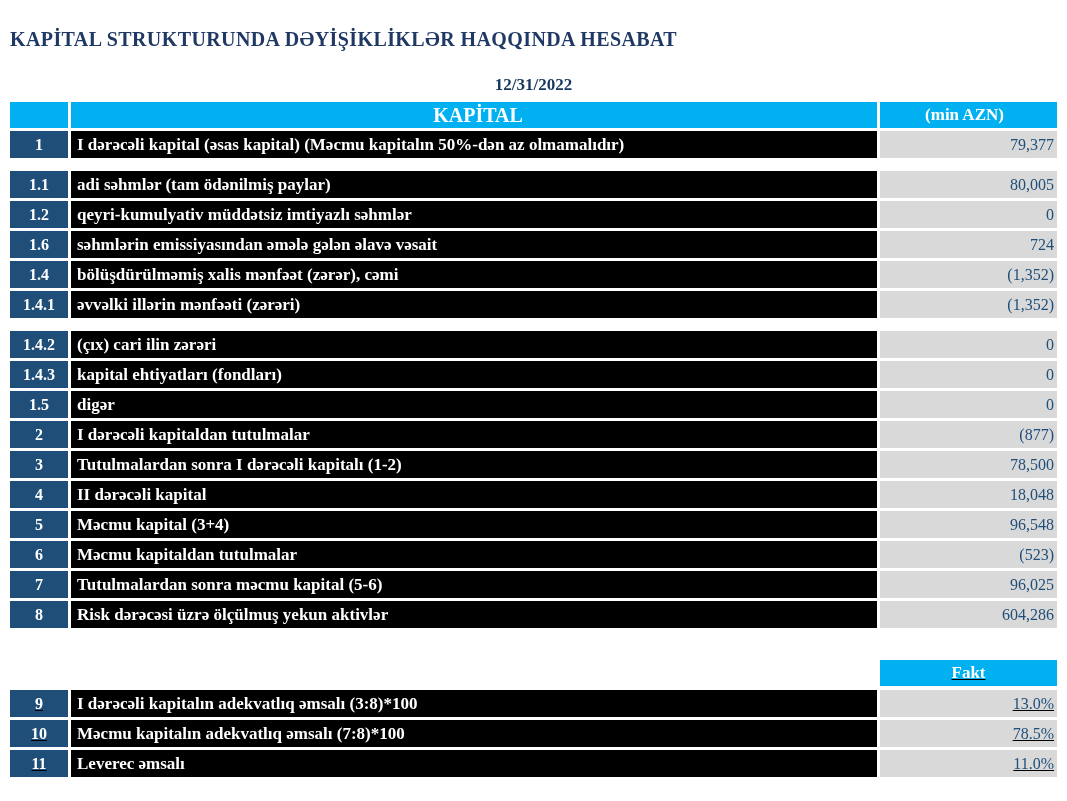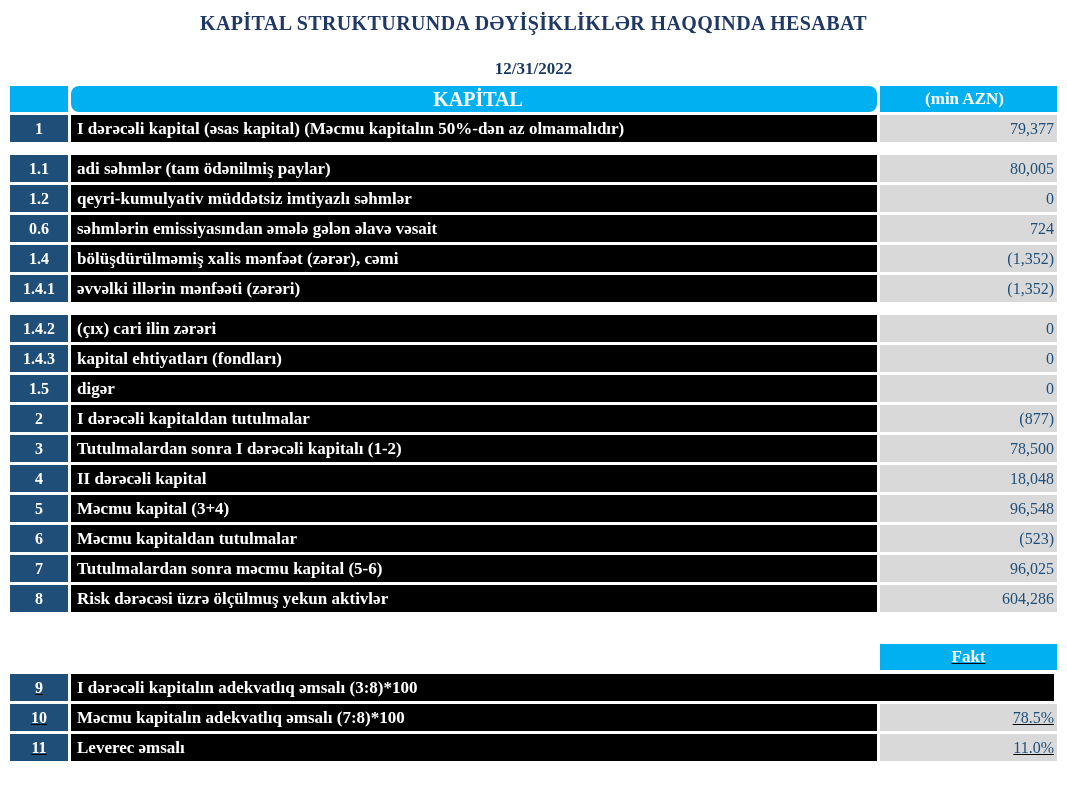--- a/index.html
+++ b/index.html
@@ -6,22 +6,21 @@
   html, body { margin: 0; padding: 0; background: #ffffff; }
   body {
     font-family: "Liberation Serif", serif;
     width: 1067px;
     height: 801px;
     overflow: hidden;
   }
   .page { width: 1067px; height: 801px; padding: 12px 10px 0 10px; }
 
   .report-title {
-    margin: 0 0 0 0;
-    text-align: center;
+    margin: 16px 0 0 0;
     color: #1F3864;
     font-size: 20px;
     font-weight: bold;
     letter-spacing: 0.4px;
   }
   .report-date {
     margin-top: 24px;
     margin-bottom: 7px;
     text-align: center;
     color: #17375E;
@@ -60,21 +59,21 @@
     color: #1F4E79;
     font-size: 16px;
     text-align: right;
     padding-right: 3px;
   }
 
   .header-row .cell { height: 26px; line-height: 26px; }
   .header-row .no-cell,
   .header-row .label-cell,
   .header-row .value-cell { background: #00B0F0; color: #ffffff; font-weight: bold; }
-  .header-row .label-cell { text-align: center; font-size: 20px; padding-left: 8px; border-radius: 8px; }
+  .header-row .label-cell { text-align: center; font-size: 20px; padding-left: 8px; }
   .header-row .value-cell { text-align: center; font-size: 17px; padding-right: 8px; }
 
   .ratio-tbl { margin-top: 32px; text-decoration: underline; }
   .fakt-row { display: flex; margin-bottom: 4px; }
   .fakt-spacer { flex: 1 1 auto; }
   .fakt-cell {
     width: 177px;
     flex: 0 0 auto;
     height: 26px;
     line-height: 26px;
@@ -113,21 +112,21 @@
       <div class="cell value-cell">80,005</div>
     </div>
 
     <div class="row">
       <div class="cell no-cell">1.2</div>
       <div class="cell label-cell">qeyri-kumulyativ müddətsiz imtiyazlı səhmlər</div>
       <div class="cell value-cell">0</div>
     </div>
 
     <div class="row">
-      <div class="cell no-cell">0.6</div>
+      <div class="cell no-cell">1.6</div>
       <div class="cell label-cell">səhmlərin emissiyasından əmələ gələn  əlavə vəsait</div>
       <div class="cell value-cell">724</div>
     </div>
 
     <div class="row">
       <div class="cell no-cell">1.4</div>
       <div class="cell label-cell">bölüşdürülməmiş xalis mənfəət (zərər), cəmi</div>
       <div class="cell value-cell">(1,352)</div>
     </div>
 
@@ -202,20 +201,21 @@
   <div class="ratio-tbl">
 
     <div class="fakt-row">
       <div class="fakt-spacer"></div>
       <div class="fakt-cell">Fakt</div>
     </div>
 
     <div class="row">
       <div class="cell no-cell">9</div>
       <div class="cell label-cell">I dərəcəli  kapitalın  adekvatlıq əmsalı (3:8)*100</div>
+      <div class="cell value-cell">13.0%</div>
     </div>
 
     <div class="row">
       <div class="cell no-cell">10</div>
       <div class="cell label-cell">Məcmu kapitalın  adekvatlıq  əmsalı (7:8)*100</div>
       <div class="cell value-cell">78.5%</div>
     </div>
 
     <div class="row">
       <div class="cell no-cell">11</div>

